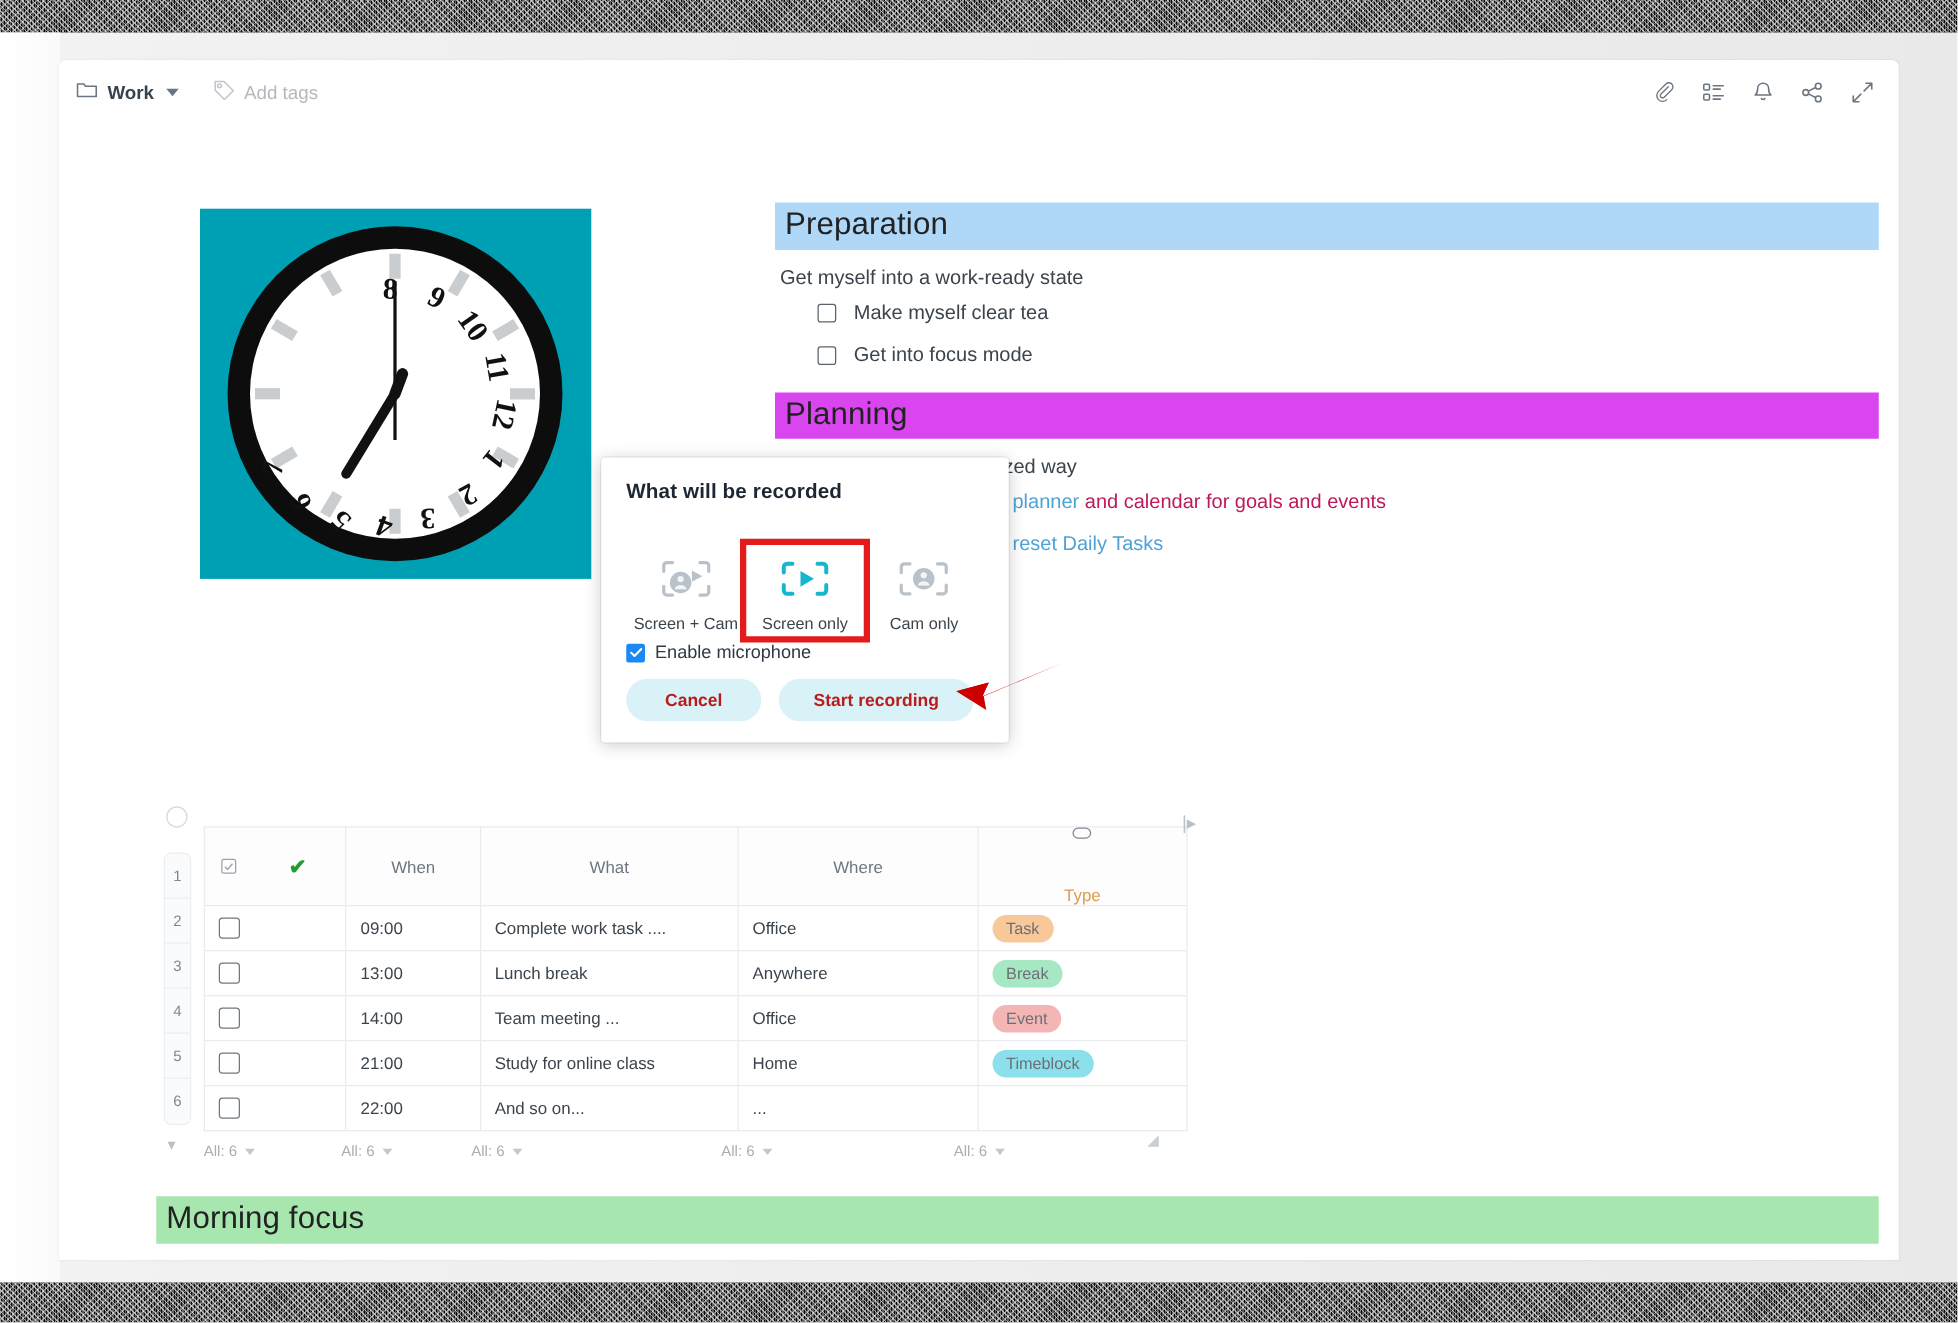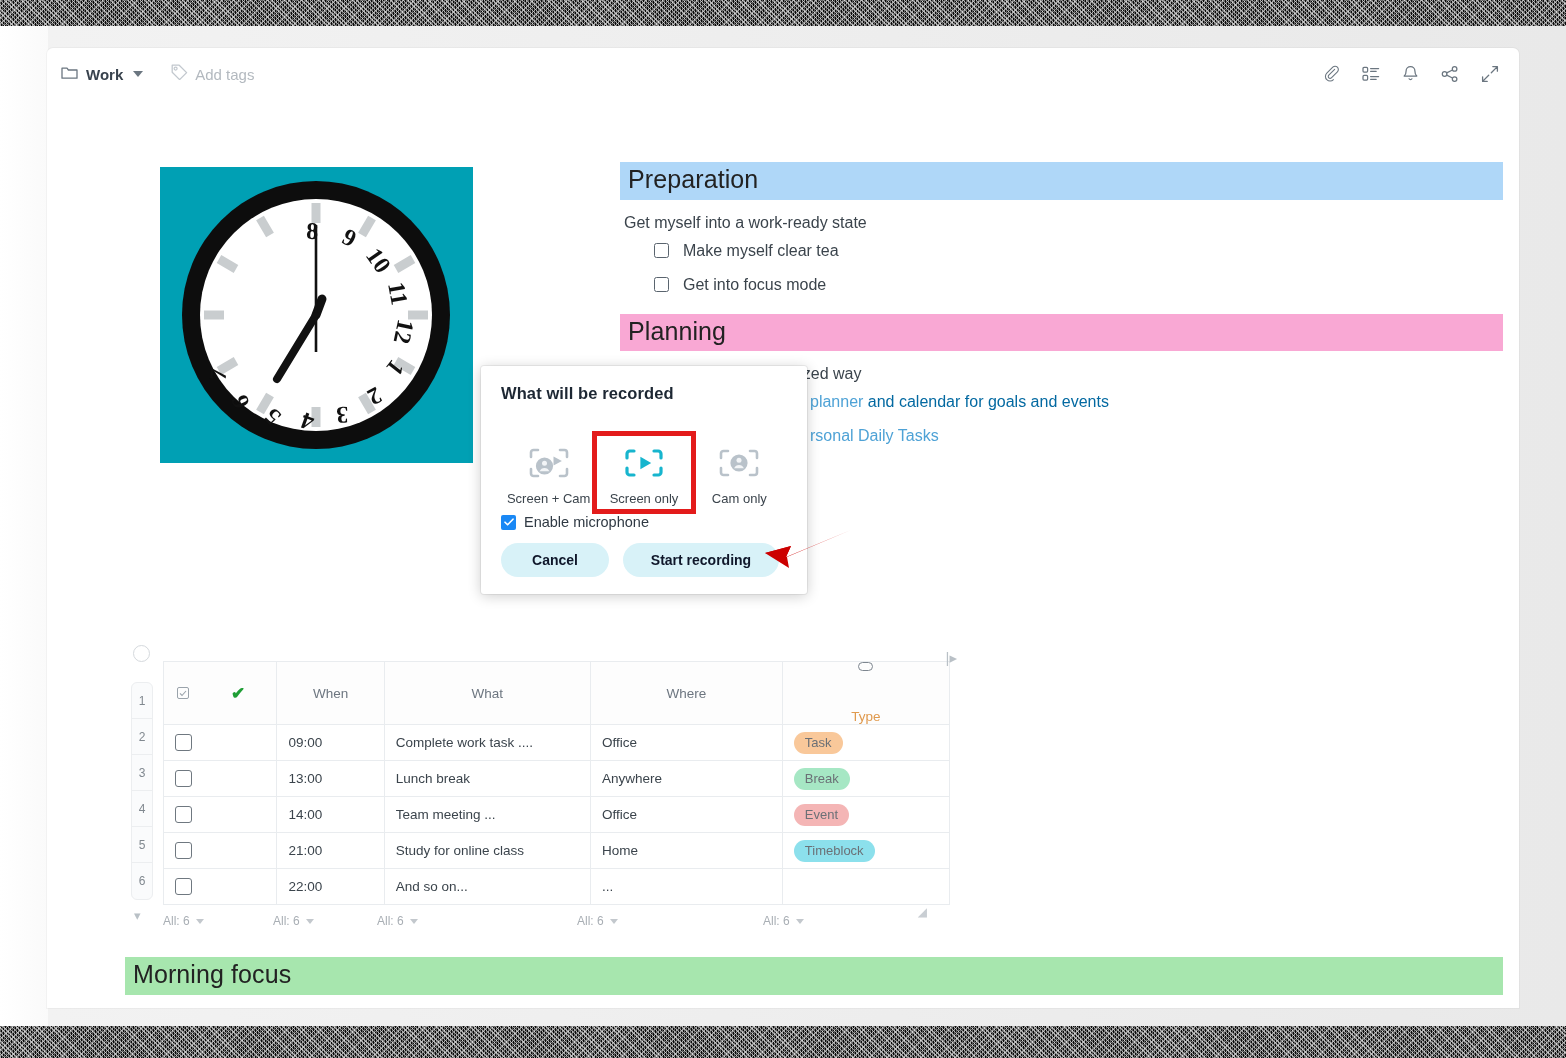--- a/index.html
+++ b/index.html
@@ -73,30 +73,30 @@
   
   #right-col {
     position: absolute; left: 573px; top: 62px; width: 883px;
   }
   .banner {
     font-size: 25px; color: #222; font-weight: 400;
     padding: 4px 8px 6px 8px; line-height: 1.1;
     letter-spacing: .1px;
   }
   .banner.prep { background: #AFD7F8; }
-  .banner.plan { background: #f9a8d4; margin-top: 12px;}
+  .banner.plan { background: #d946ef; margin-top: 12px;}
   .sub-line { font-size: 16px; color: #3b444c; padding: 14px 2px 2px 4px; }
   .check-row { display:flex; align-items:center; gap: 14px; padding: 8px 2px 8px 34px; }
   .cbox {
     width: 15px; height: 15px; border: 1.6px solid #5a646e; border-radius: 2.5px;
     flex: 0 0 auto; background: #fff; cursor: pointer;
   }
   .check-label { font-size: 16px; color: #3b444c; }
   .link { color: #4EA2D6; }
-  .plain { color: #0369a1; text-align: center; }
+  .plain { color: #be185d; text-align: center; }
 
   
   #table-wrap { position:absolute; left: 78px; top: 543px; width: 810px; }
   .tbl-topbar { position:relative; height: 18px; }
   .circle-handle {
     position:absolute; left: 8px; top: 2px; width: 17px; height: 17px;
     border-radius: 50%; border: 1.4px solid #d5d9dd; background:#fff;
     cursor: pointer;
   }
   table.grid { border-collapse: collapse; width: 787px; margin-left: 38px;
@@ -164,21 +164,21 @@
   .opts { display:flex; align-items:flex-start; margin-top: 32px; gap: 0; }
   .opt { width: 96px; text-align:center; cursor:pointer; padding: 6px 0 4px 0; }
   .opt .glyph { height: 44px; display:flex; align-items:center; justify-content:center; }
   .opt .olabel { font-size: 13px; color:#3b444c; margin-top: 6px; display:block;}
   .opt.selected { outline: 5px solid #E31B1B; outline-offset: -1px; background:#fff; }
   .mic-row { display:flex; align-items:center; gap: 8px; margin-top: 4px; position:relative; z-index:3;}
   .mic-cb { width: 15px; height: 15px; background:#1a88f5; border-radius:2px;
             display:flex; align-items:center; justify-content:center; cursor:pointer; }
   .mic-label { font-size: 14.5px; color: #2f3943; }
   .btn-row { display:flex; gap: 14px; margin-top: 13px; }
-  .btn { border-radius: 18px; background: #D8F2F8; color: #0f172a; font-weight: 700;
+  .btn { border-radius: 18px; background: #D8F2F8; color: #b91c1c; font-weight: 700;
          font-size: 14px; text-align:center; padding: 9px 0; cursor:pointer; border: none; }
   .btn-cancel { width: 108px; }
   .btn-start  { width: 156px; }
 
   
   #red-arrow { position:absolute; left: 760px; top: 528px; width: 92px; height: 48px; }
 </style>
 </head>
 <body>
 
@@ -304,21 +304,21 @@
 
         <div class="banner plan">Planning</div>
         <div class="sub-line">Start the day in an organized way</div>
 
         <div class="check-row" style="padding-left:190px;">
           <span class="check-label">
             <span class="link">planner</span><span class="plain"> and calendar for goals and events</span>
           </span>
         </div>
         <div class="check-row" style="padding-left:190px;">
-          <span class="check-label link">rsonal Daily Tasks</span>
+          <span class="check-label link">reset Daily Tasks</span>
         </div>
       </div>
 
       <div id="table-wrap">
         <div class="tbl-topbar">
           <span class="circle-handle"></span>
         </div>
 
         <div class="rail">
           <div>1</div>

